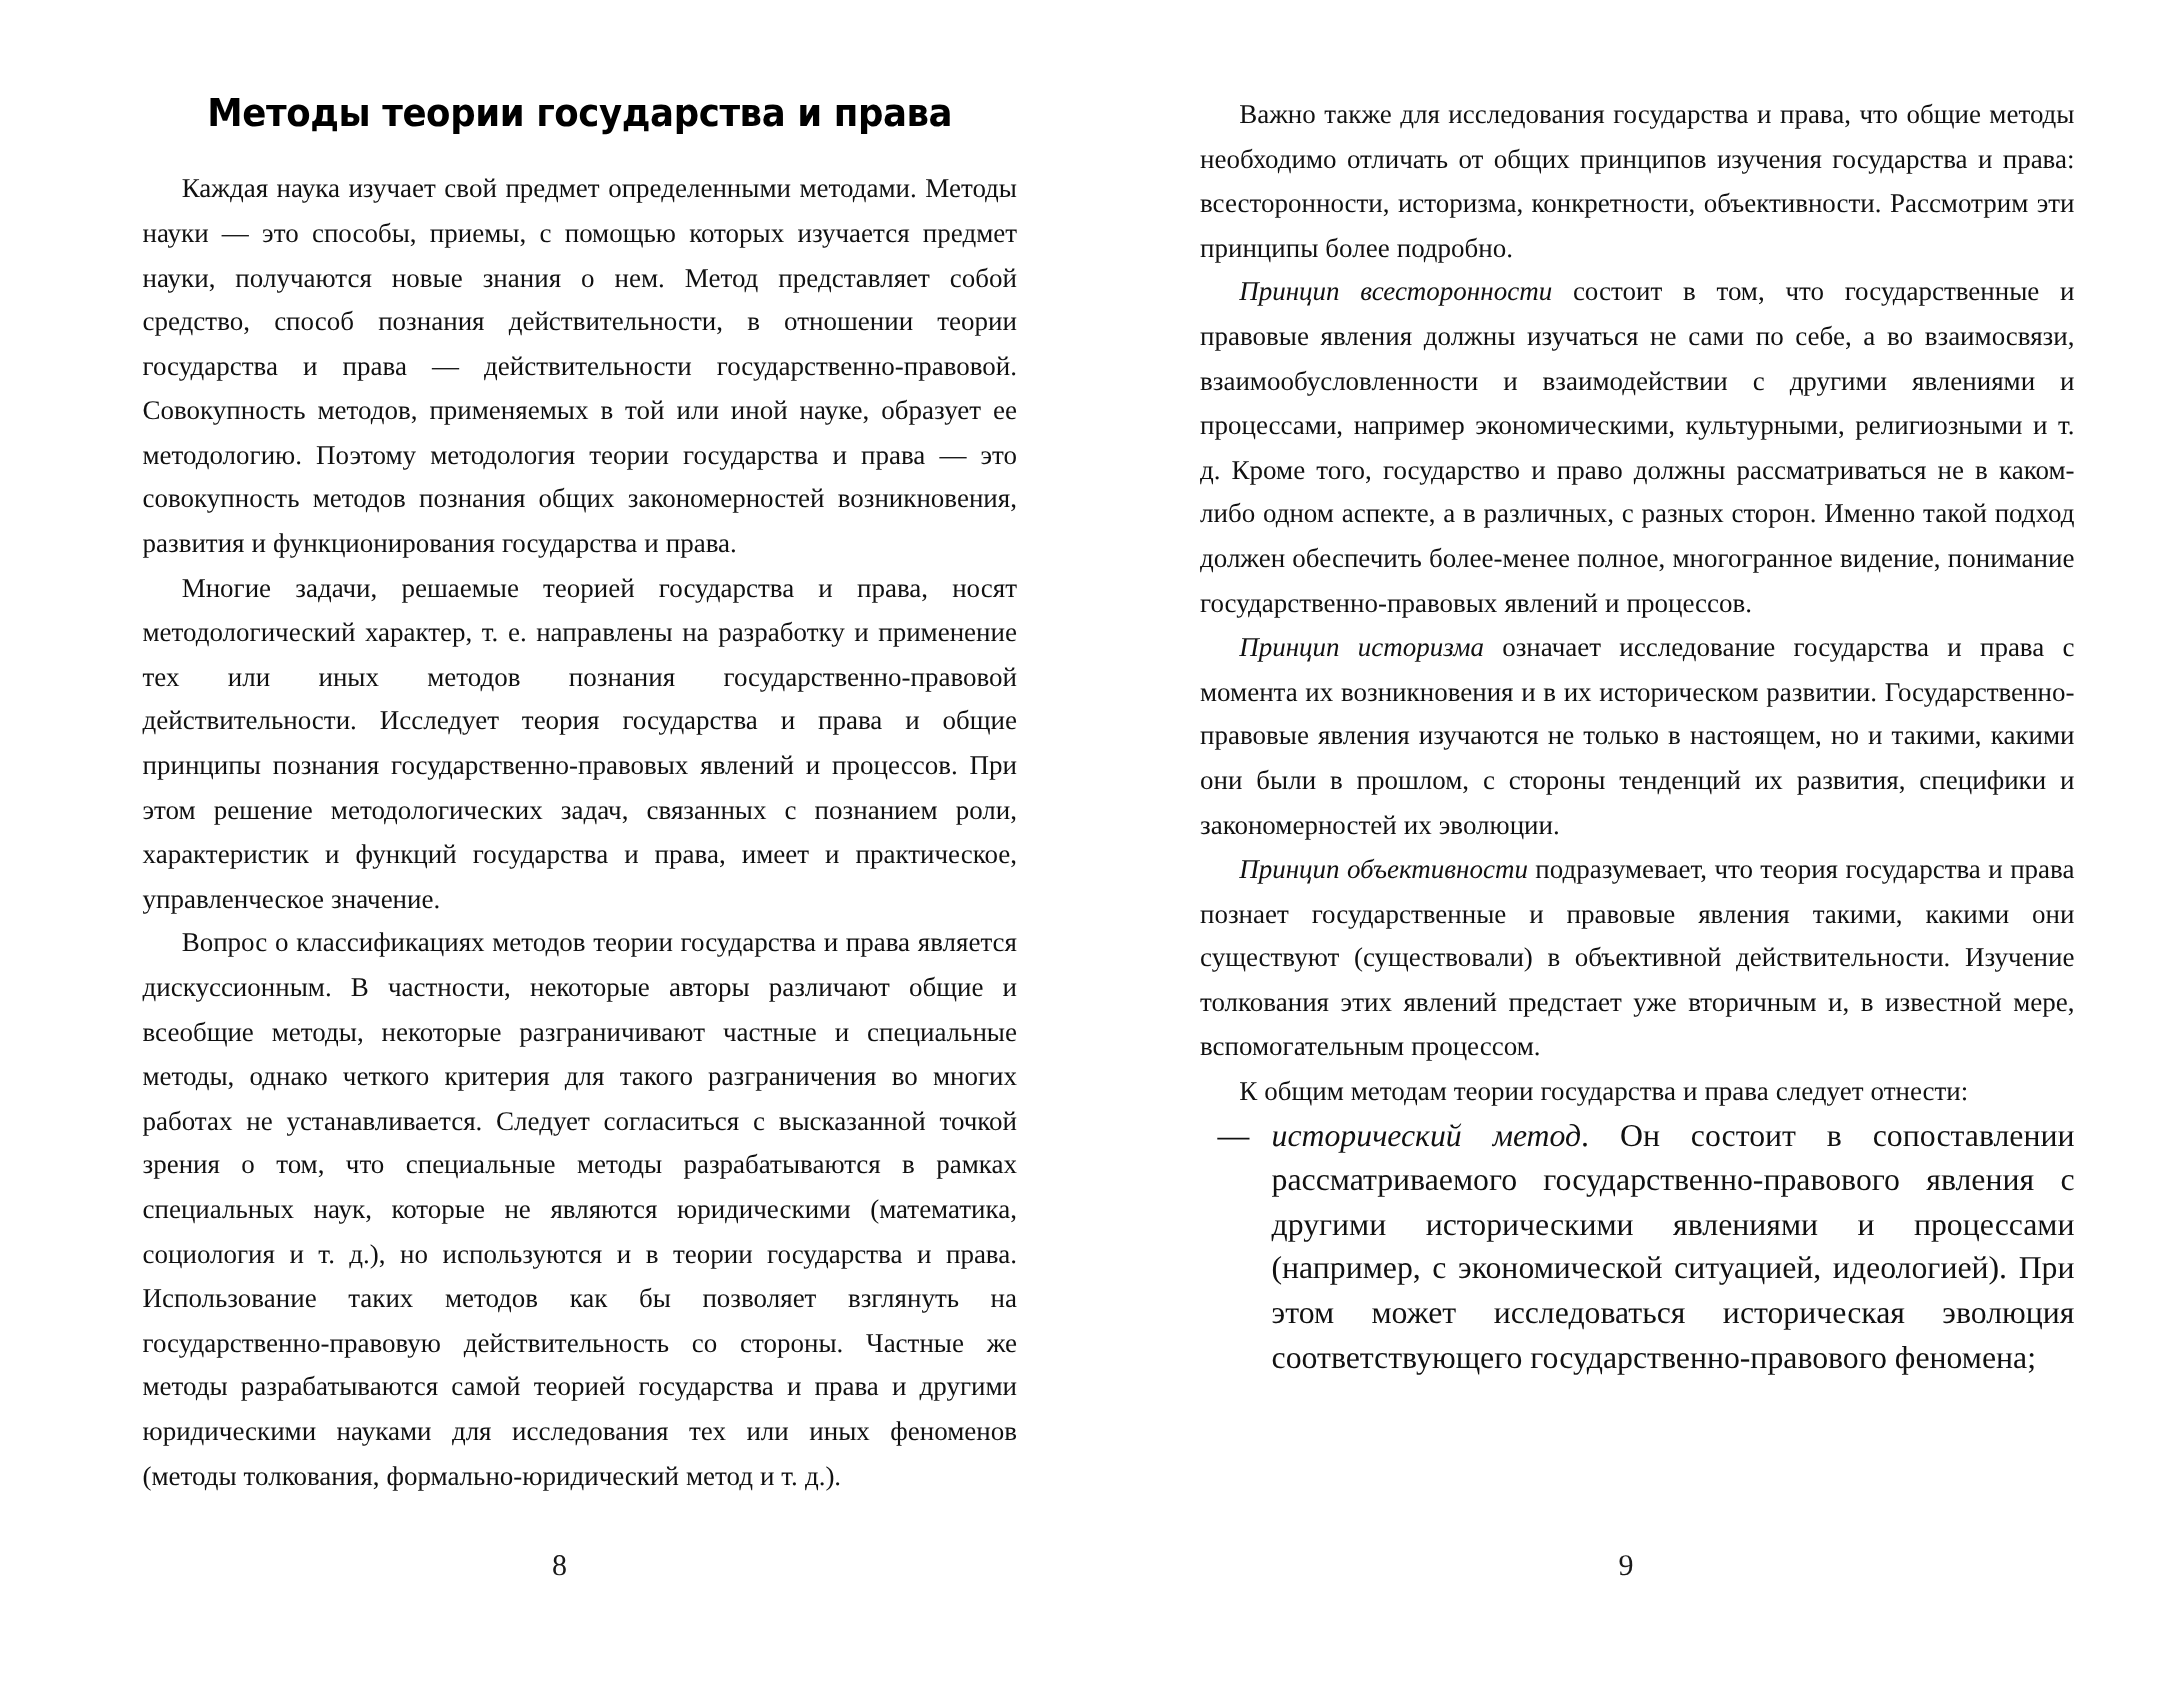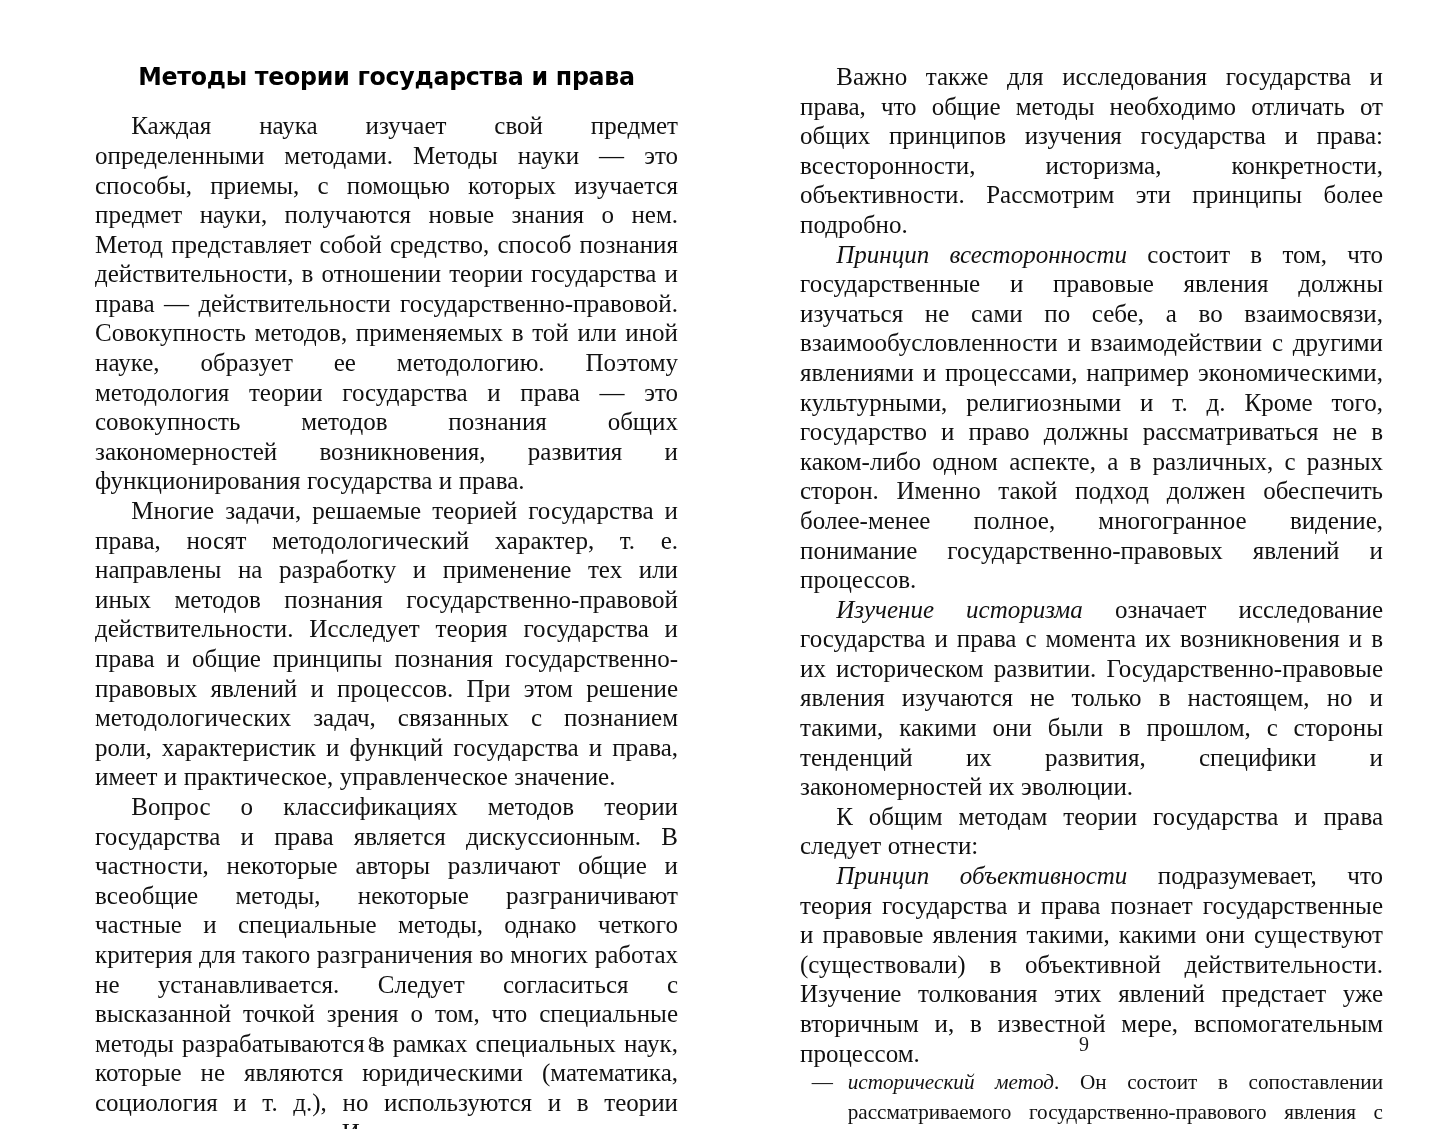--- a/index.html
+++ b/index.html
@@ -41,21 +41,21 @@
     color: #000000;
     text-align: center;
     margin: 0 0 20px 0;
     transform: scaleX(0.93);
     transform-origin: center center;
     white-space: nowrap;
   }
 
   p.para {
     margin: 0;
-    font-size: 25px;
+    font-size: 18px;
     line-height: 29.6px;
     text-align: justify;
     text-justify: inter-word;
     text-indent: 1.45em;
     hyphens: manual;
     word-spacing: 0.01em;
   }
   p.para.last-line-left { text-align-last: left; }
 
   em.term {
@@ -118,30 +118,30 @@
 
       <p class="para">
         <em class="term"></em><span>Важно также для исследования государства и права, что общие методы необходимо отличать от общих принципов изучения государства и права: всесторонности, историзма, конкретности, объективности. Рассмотрим эти принципы более подробно.</span>
       </p>
 
       <p class="para">
         <em class="term">Принцип всесторонности</em><span> состоит в том, что государственные и правовые явления должны изучаться не сами по себе, а во взаимосвязи, взаимообусловленности и взаимодействии с другими явлениями и процессами, например экономическими, культурными, религиозными и т. д. Кроме того, государство и право должны рассматриваться не в каком-либо одном аспекте, а в различных, с разных сторон. Именно такой подход должен обеспечить более-менее полное, многогранное видение, понимание государственно-правовых явлений и процессов.</span>
       </p>
 
       <p class="para">
-        <em class="term">Изучение историзма</em><span> означает исследование государства и права с момента их возникновения и в их историческом развитии. Государственно-правовые явления изучаются не только в настоящем, но и такими, какими они были в прошлом, с стороны тенденций их развития, специфики и закономерностей их эволюции.</span>
+        <em class="term">Принцип историзма</em><span> означает исследование государства и права с момента их возникновения и в их историческом развитии. Государственно-правовые явления изучаются не только в настоящем, но и такими, какими они были в прошлом, с стороны тенденций их развития, специфики и закономерностей их эволюции.</span>
       </p>
 
 
+      <p class="para">
+        <em class="term">Принцип объективности</em><span> подразумевает, что теория государства и права познает государственные и правовые явления такими, какими они существуют (существовали) в объективной действительности. Изучение толкования этих явлений предстает уже вторичным и, в известной мере, вспомогательным процессом.</span>
+      </p>
+
       <p class="para last-line-left">
         <em class="term"></em><span>К общим методам теории государства и права следует отнести:</span>
-      </p>
-
-      <p class="para">
-        <em class="term">Принцип объективности</em><span> подразумевает, что теория государства и права познает государственные и правовые явления такими, какими они существуют (существовали) в объективной действительности. Изучение толкования этих явлений предстает уже вторичным и, в известной мере, вспомогательным процессом.</span>
       </p>
 
       <ul class="method-list">
         <li class="method-item">
           <span class="dash-marker">—</span>
           <span class="item-body"><em class="term">исторический метод</em><span>. Он состоит в сопоставлении рассматриваемого государственно-правового явления с другими историческими явлениями и процессами (например, с экономической ситуацией, идеологией). При этом может исследоваться историческая эволюция соответствующего государственно-правового феномена;</span></span>
         </li>
 
       </ul>
 

